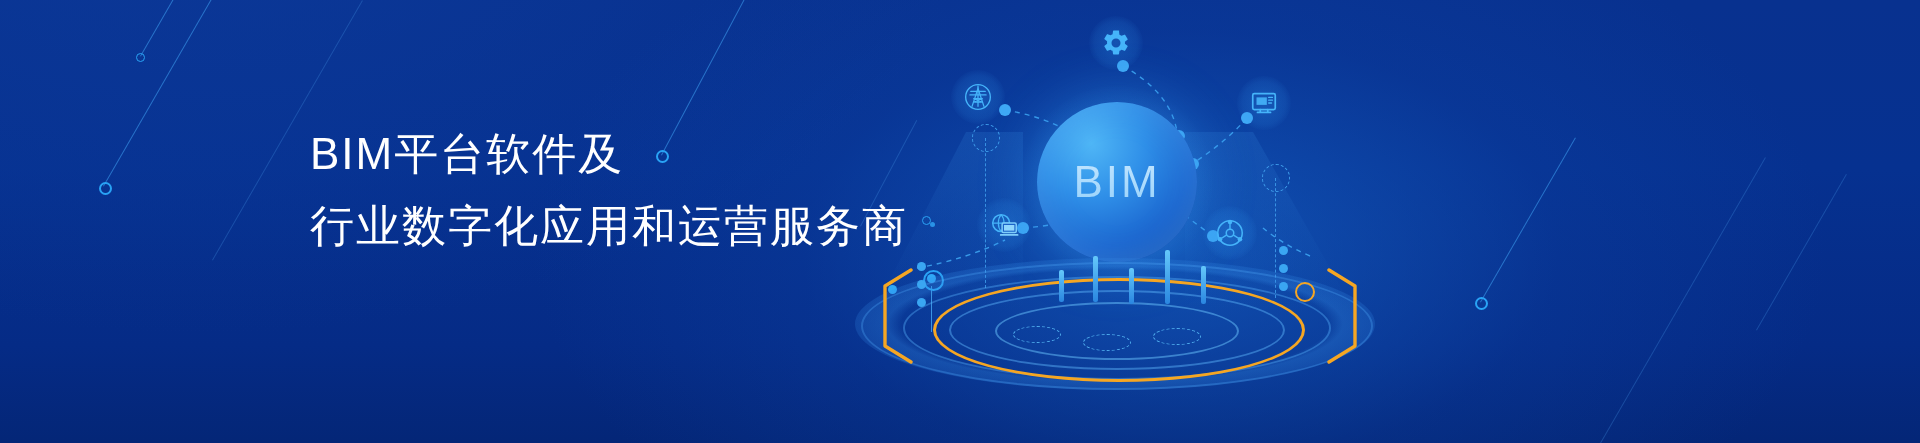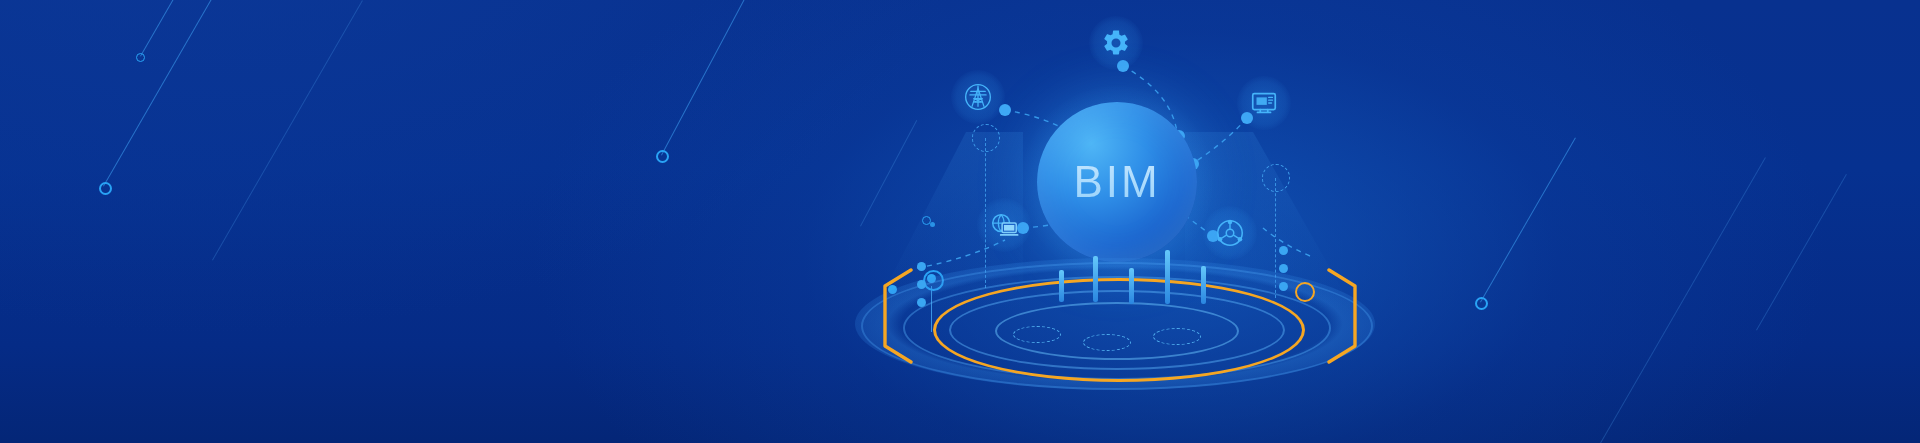--- a/index.html
+++ b/index.html
@@ -153,20 +153,22 @@
     <div class="hairline dim" style="left:1600px;top:443px;width:330px;transform:rotate(-60deg);"></div>
 
     <div class="hairline dim" style="left:1756px;top:330px;width:180px;transform:rotate(-60deg);"></div>
 
     <div class="dot-solid" style="left:888px;top:285px;width:9px;height:9px;"></div>
     <div class="dot-solid" style="left:930px;top:222px;width:5px;height:5px;opacity:.8;"></div>
     <div class="ring-dot xs" style="left:922px;top:216px;"></div>
   </div>
 
   <div class="headline">
+    <span class="line">BIM平台软件及</span>
+    <span class="line">行业数字化应用和运营服务商</span>
   </div>
 
   <div class="graphic">
 
     <div class="light-cone cone-l"></div>
     <div class="light-cone cone-r"></div>
 
     <svg class="dash" width="540" height="330" viewBox="0 0 540 330" style="left:0;top:0;">
       <g fill="none" stroke="#3FA9F5" stroke-width="1.4" stroke-dasharray="5 5" opacity="0.85">
         <path d="M268 66 C 300 84, 318 106, 322 132"></path>

